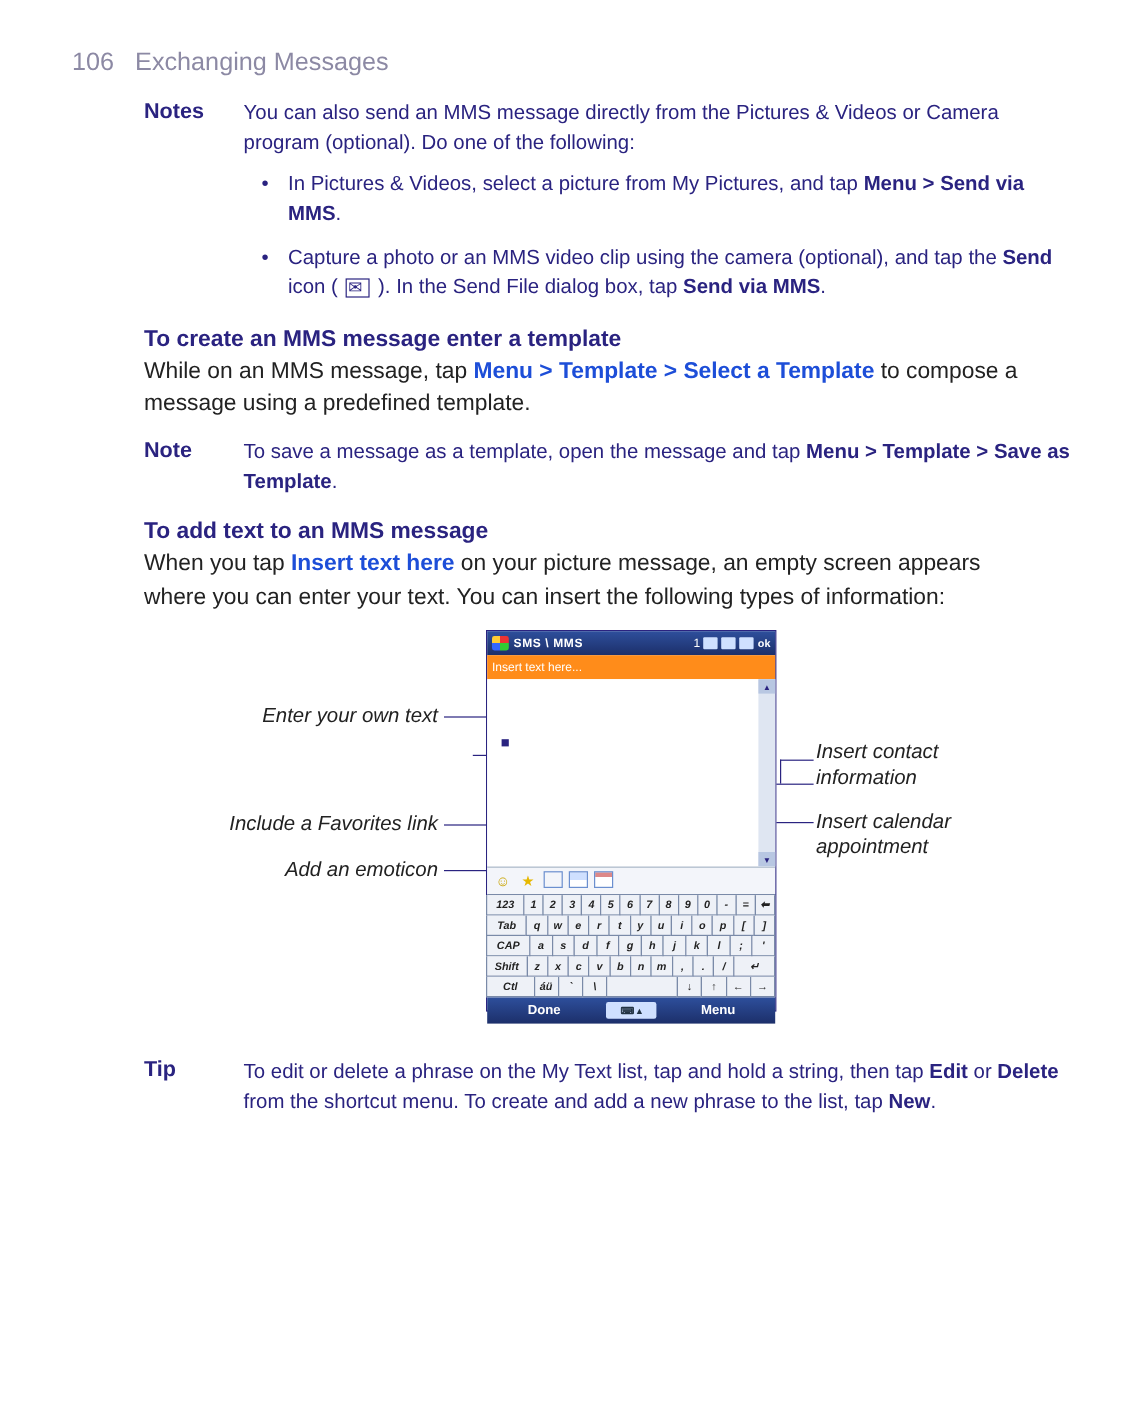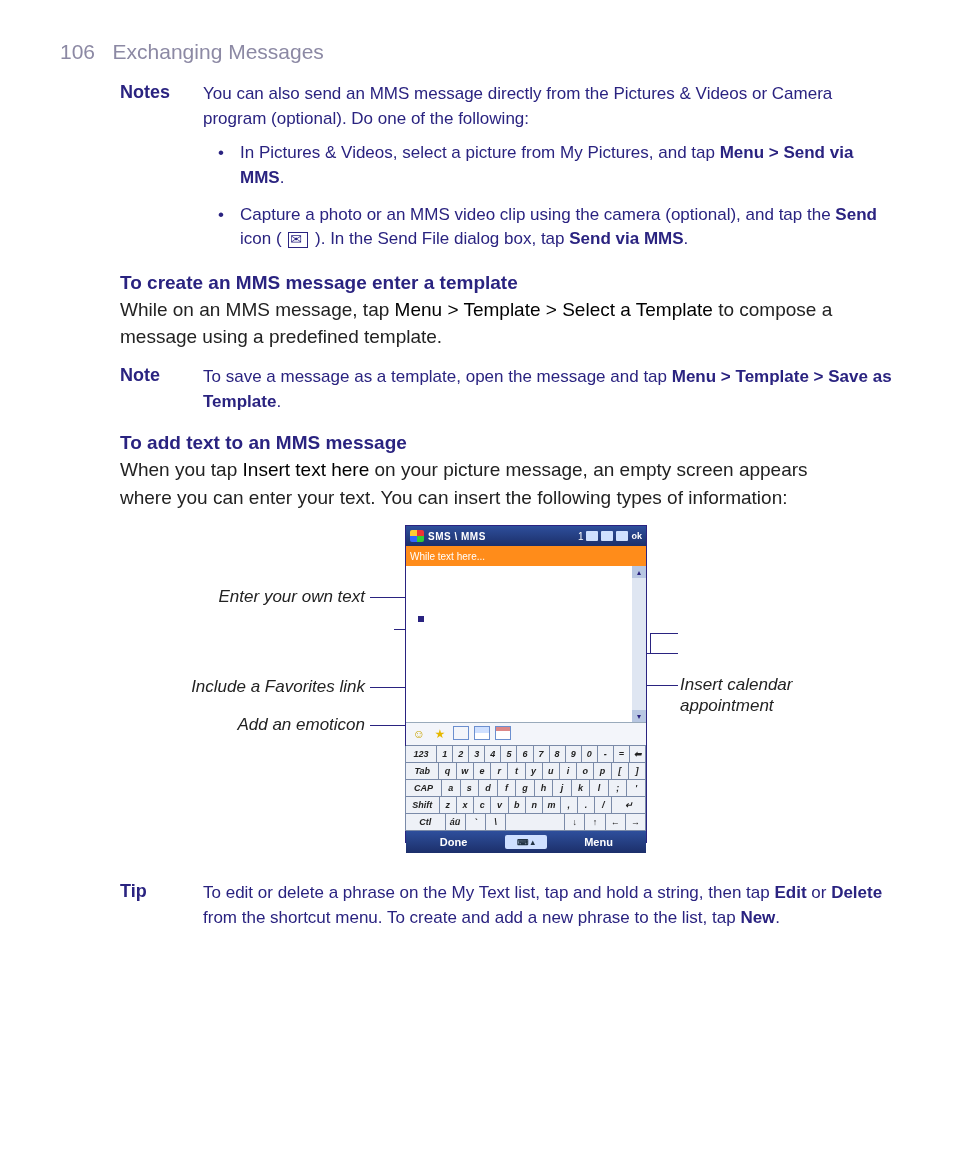--- a/index.html
+++ b/index.html
@@ -53,21 +53,21 @@
     color: #2a2380;
     font-size: 19px;
     margin: 6px 0 2px 60px;
   }
   .para {
     color: #222;
     font-size: 19px;
     line-height: 1.45;
     margin: 0 40px 14px 60px;
   }
-  .para .b { font-weight: 400; color: #000000; }
+  .para .b { font-weight: 700; color: #1d4ed8; }
   .notes-body .b { font-weight: 700; }
   .bullet-row .b { font-weight: 700; }
   .inline-icon {
     display: inline-block;
     width: 18px; height: 14px;
     border: 1px solid #2a2380;
     vertical-align: middle;
     position: relative;
     margin: 0 2px;
   }
@@ -268,20 +268,21 @@
   <span class="b">Insert text here</span>
   <span> on your picture message, an empty screen appears where you can enter your text. You can insert the following types of information:</span>
 </div>
 
 <div class="figure-wrap">
 
   <div class="callout" style="left:0; top:62px; width:305px">Enter your own text</div>
   <div class="callout" style="left:0; top:190px; width:305px">Add an emoticon</div>
   <div class="callout" style="left:0; top:152px; width:305px">Include a Favorites link</div>
 
+  <div class="callout right" style="left:620px; top:92px; width:180px">Insert contact information</div>
   <div class="callout right" style="left:620px; top:150px; width:180px">Insert calendar appointment</div>
 
   <div class="line-h" style="left:310px; top:72px; width:52px"></div>
   <div class="line-h" style="left:334px; top:104px; width:70px"></div>
   <div class="line-v" style="left:404px; top:104px; height:94px"></div>
   <div class="line-h" style="left:310px; top:162px; width:78px"></div>
   <div class="line-v" style="left:388px; top:162px; height:36px"></div>
   <div class="line-h" style="left:310px; top:200px; width:46px"></div>
 
   <div class="line-h" style="left:436px; top:128px; width:182px"></div>
@@ -298,21 +299,21 @@
       <div class="title-text">SMS \ MMS</div>
       <div class="status-icons">
         <span>1</span>
         <div class="sicon"></div>
         <div class="sicon"></div>
         <div class="sicon"></div>
         <span class="ok">ok</span>
       </div>
     </div>
     <div class="enter-row">
-      <span>While text here...</span>
+      <span>Insert text here...</span>
     </div>
     <div class="textarea-zone">
       <div class="scroll-up">▴</div>
       <div class="scroll-down">▾</div>
       <div class="cursor-dot"></div>
     </div>
     <div class="iconbar">
       <div class="ib smile">☺</div>
       <div class="ib star">★</div>
       <div class="ib note"></div>

